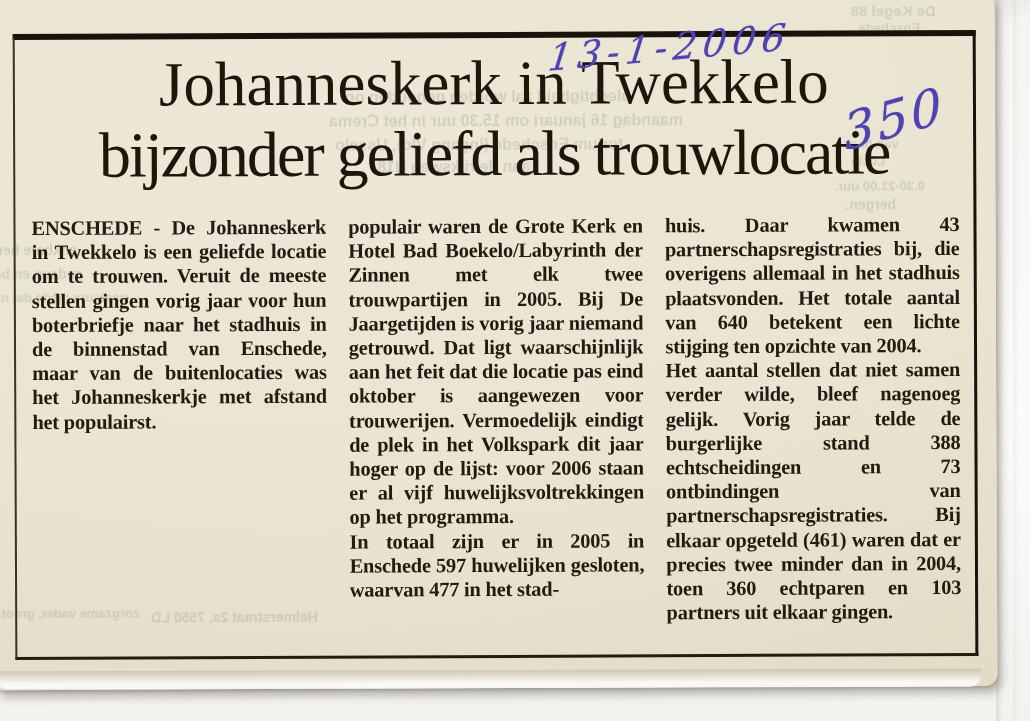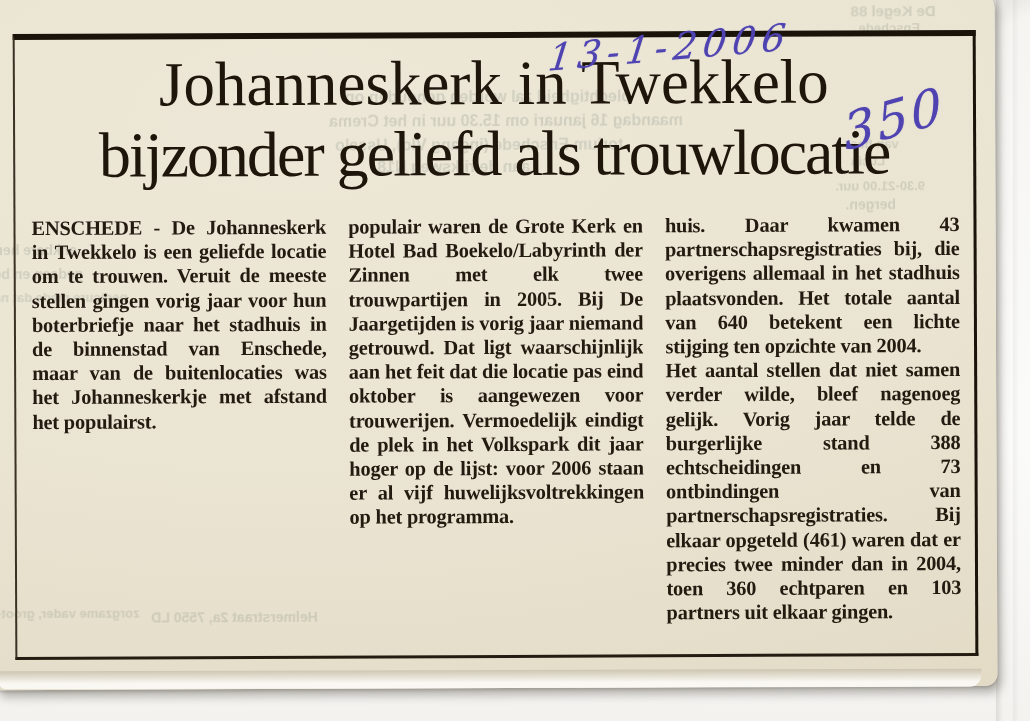--- a/index.html
+++ b/index.html
@@ -103,20 +103,21 @@
         <div class="hl1">Johanneskerk in Twekkelo</div>
         <div class="hl2">bijzonder geliefd als trouwlocatie</div>
       </div>
 
       <div class="columns">
         <div class="col">
           <p>ENSCHEDE - De Johanneskerk in Twekkelo is een geliefde locatie om te trouwen. Veruit de meeste stellen gingen vorig jaar voor hun boterbriefje naar het stadhuis in de binnenstad van Enschede, maar van de buitenlocaties was het Johanneskerkje met afstand het populairst.</p>
         </div>
         <div class="col">
           <p>populair waren de Grote Kerk en Hotel Bad Boekelo/Labyrinth der Zinnen met elk twee trouwpartijen in 2005. Bij De Jaargetijden is vorig jaar niemand getrouwd. Dat ligt waarschijnlijk aan het feit dat die locatie pas eind oktober is aangewezen voor trouwerijen. Vermoedelijk eindigt de plek in het Volkspark dit jaar hoger op de lijst: voor 2006 staan er al vijf huwelijksvoltrekkingen op het programma.</p>
+          <p>In totaal zijn er in 2005 in Enschede 597 huwelijken gesloten, waarvan 477 in het stad-</p>
         </div>
         <div class="col">
           <p>huis. Daar kwamen 43 partnerschapsregistraties bij, die overigens allemaal in het stadhuis plaatsvonden. Het totale aantal van 640 betekent een lichte stijging ten opzichte van 2004.</p>
           <p>Het aantal stellen dat niet samen verder wilde, bleef nagenoeg gelijk. Vorig jaar telde de burgerlijke stand 388 echtscheidingen en 73 ontbindingen van partnerschapsregistraties. Bij elkaar opgeteld (461) waren dat er precies twee minder dan in 2004, toen 360 echtparen en 103 partners uit elkaar gingen.</p>
         </div>
       </div>
 
     </div>
 
     <div class="fold-edge"></div>

